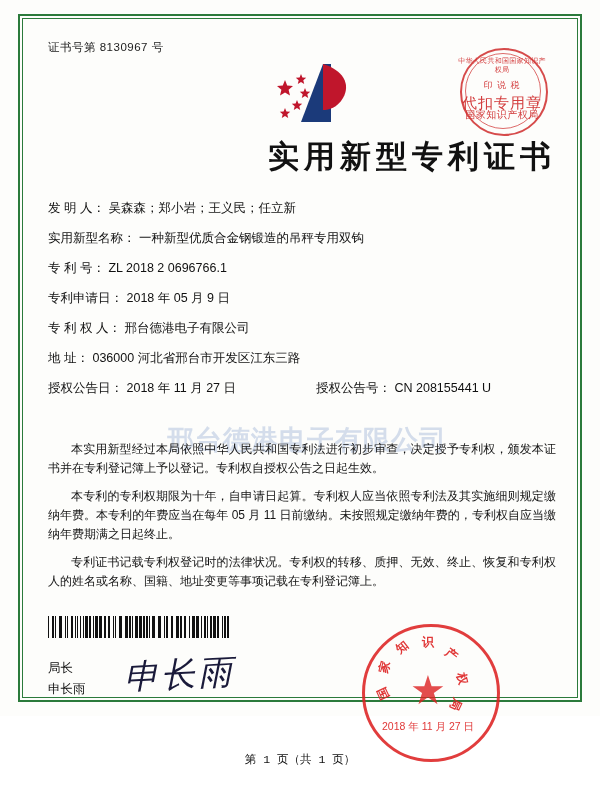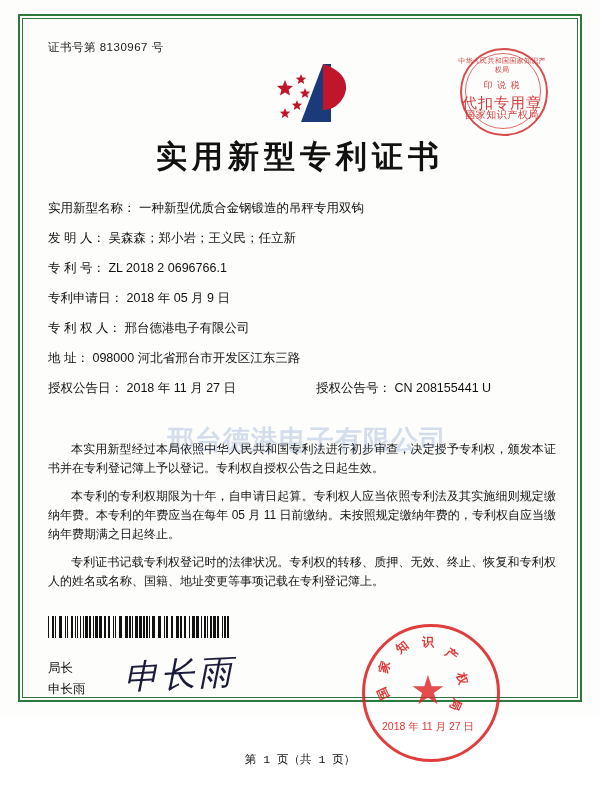--- a/index.html
+++ b/index.html
@@ -99,21 +99,21 @@
   .seal-top-text .l2 { position:absolute; left:0; top:36px; width:92px; font-size:9px; letter-spacing:1px;}
   .seal-top-text .l3 { position:absolute; left:0; top:50px; width:92px; font-size:15px; letter-spacing:1px;}
   .seal-top-text .l4 { position:absolute; left:0; top:66px; width:92px; font-size:10px; letter-spacing:.5px;font-family:Liberation Mono, monospace;}
 
   
   .title {
     position: absolute;
     left: 0;
     top: 96px;
     width: 512px;
-    text-align: center;
+    text-align: right;
     font-size: 31px;
     font-weight: bold;
     letter-spacing: 5px;
     color: #111;
     font-family: "DejaVu Sans", sans-serif;
   }
 
   
   .fields {
     position: absolute;
@@ -311,42 +311,42 @@
         <div class="l2">印 说 税</div>
         <div class="l3">代扣专用章</div>
         <div class="l4">国家知识产权局</div>
       </div>
     </div>
 
     <div class="title">实用新型专利证书</div>
 
     <div class="fields">
       <div class="row">
+        <span class="lbl">发  明  人：</span>
+        <span class="val">吴森森；郑小岩；王义民；任立新</span>
+      </div>
+      <div class="row">
         <span class="lbl">实用新型名称：</span>
         <span class="val">一种新型优质合金钢锻造的吊秤专用双钩</span>
       </div>
       <div class="row">
-        <span class="lbl">发  明  人：</span>
-        <span class="val">吴森森；郑小岩；王义民；任立新</span>
-      </div>
-      <div class="row">
         <span class="lbl">专  利  号：</span>
         <span class="val">ZL 2018 2 0696766.1</span>
       </div>
       <div class="row">
         <span class="lbl">专利申请日：</span>
         <span class="val">2018 年 05 月 9 日</span>
       </div>
       <div class="row">
         <span class="lbl">专 利 权 人：</span>
         <span class="val">邢台德港电子有限公司</span>
       </div>
       <div class="row">
         <span class="lbl">地      址：</span>
-        <span class="val">098000  河北省邢台市开发区江东三路</span>
+        <span class="val">036000  河北省邢台市开发区江东三路</span>
       </div>
       <div class="row row-inline">
         <span class="lbl">授权公告日：</span>
         <span class="val">2018 年 11 月 27 日</span>
         <span class="right-lbl">
           <span class="lbl">授权公告号：</span>
           <span class="val">CN 208155441 U</span>
         </span>
       </div>
     </div>

